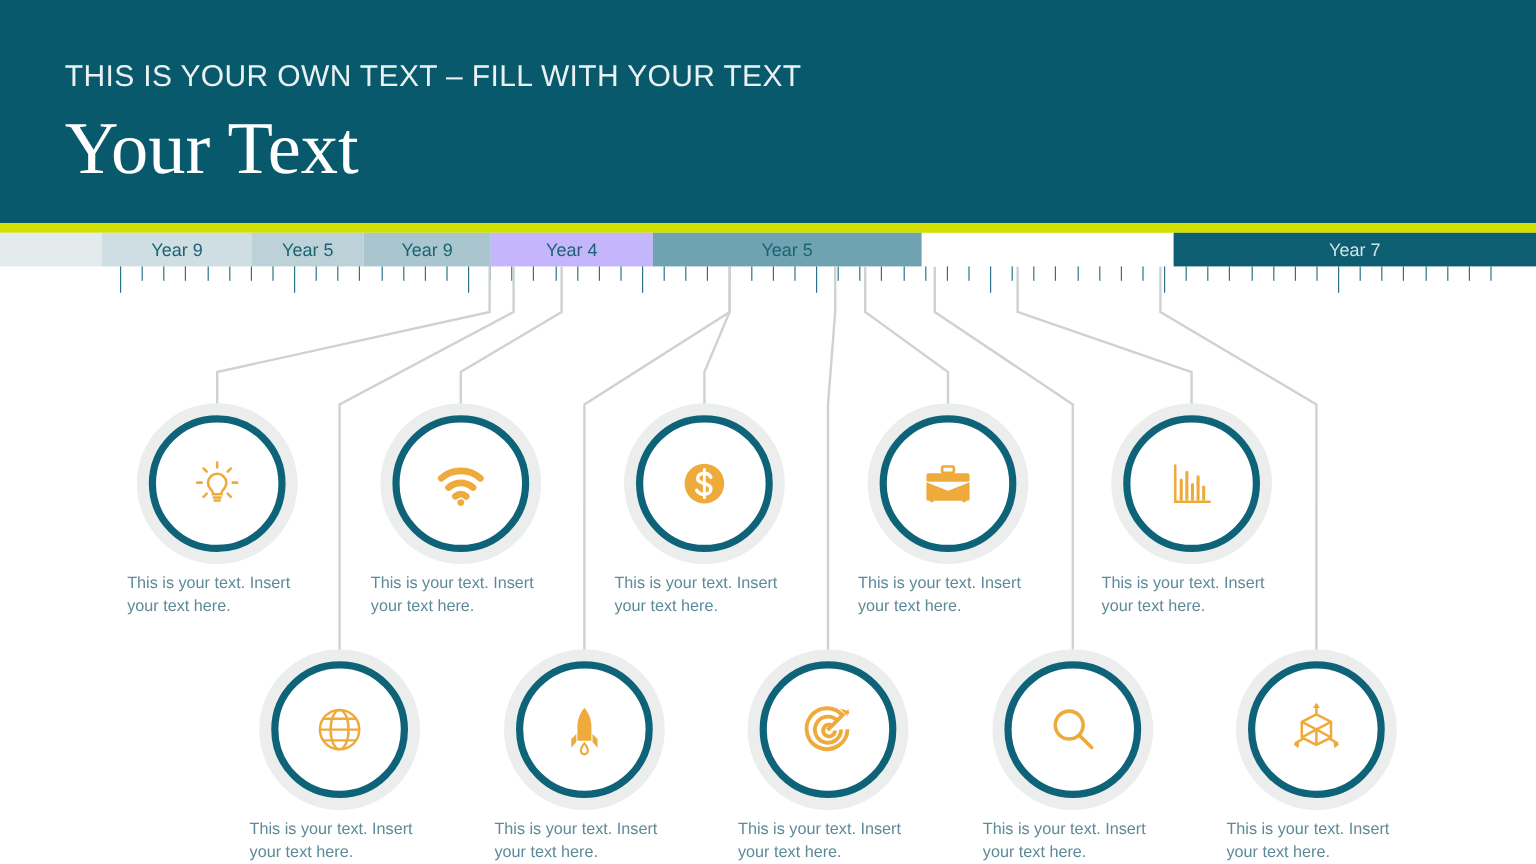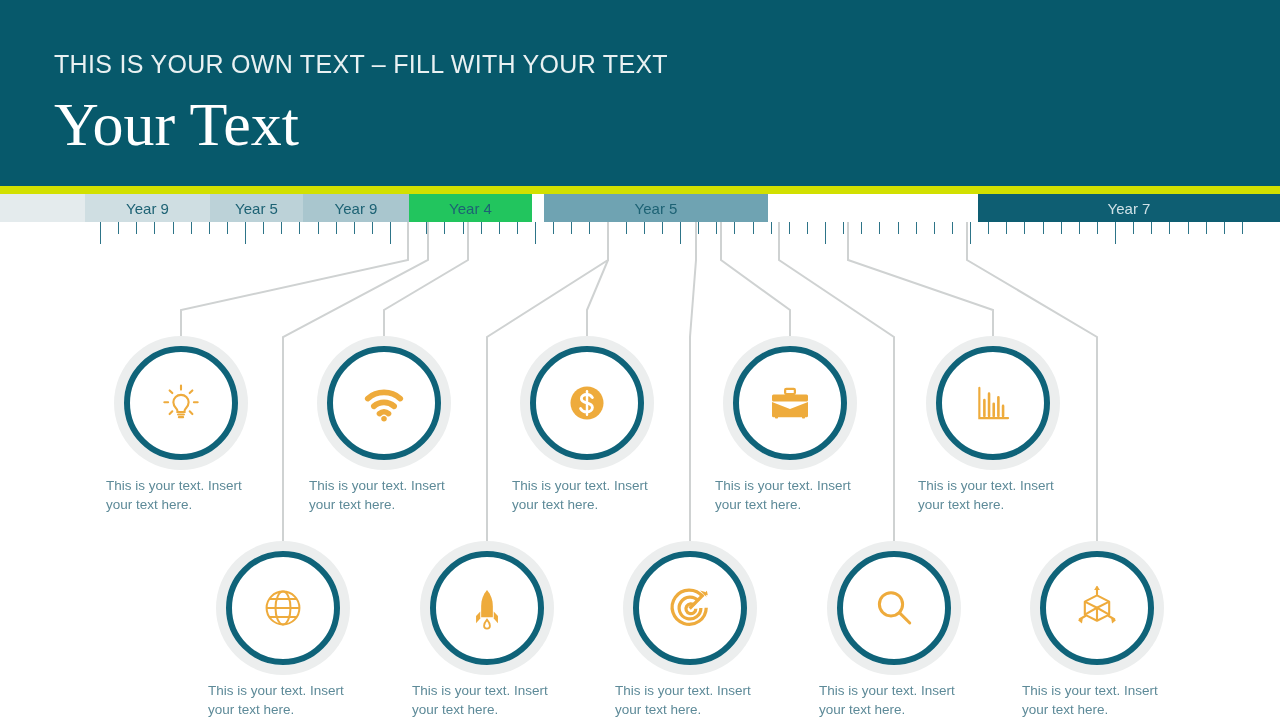--- a/index.html
+++ b/index.html
@@ -130,21 +130,21 @@
       <div class="year-band" style="left: 0px; width: 85px; background: rgb(228, 235, 237); color: rgb(29, 98, 116);"></div>
       <div class="year-band" style="left: 85px; width: 125px; background: rgb(207, 222, 226); color: rgb(29, 98, 116);">
         <span>Year 9</span>
       </div>
       <div class="year-band" style="left: 210px; width: 93px; background: rgb(188, 210, 216); color: rgb(29, 98, 116);">
         <span>Year 5</span>
       </div>
       <div class="year-band" style="left: 303px; width: 106px; background: rgb(169, 198, 206); color: rgb(29, 98, 116);">
         <span>Year 9</span>
       </div>
-      <div class="year-band" style="left: 409px; width: 123px; background: #22c55e; color: rgb(29, 98, 116);">
+      <div class="year-band" style="left: 409px; width: 135px; background: #c4b5fd; color: rgb(29, 98, 116);">
         <span>Year 4</span>
       </div>
       <div class="year-band" style="left: 544px; width: 224px; background: rgb(111, 163, 178); color: rgb(29, 98, 116);">
         <span>Year 5</span>
       </div>
       <div class="year-band" style="left: 978px; width: 302px; background: rgb(14, 94, 114); color: rgb(207, 226, 231);">
         <span>Year 7</span>
       </div>
     </div>
 

